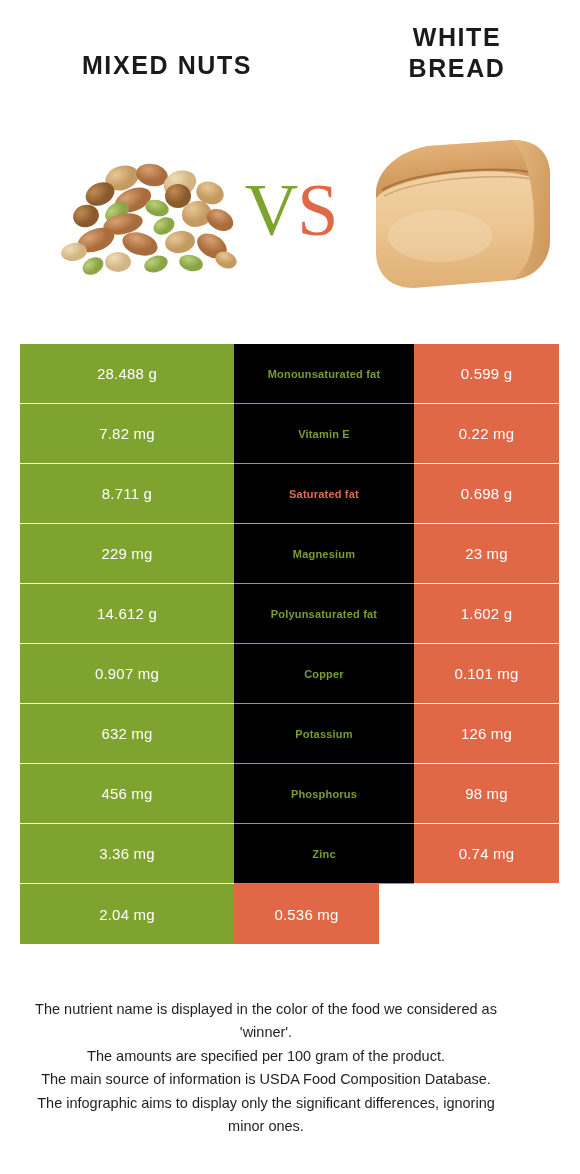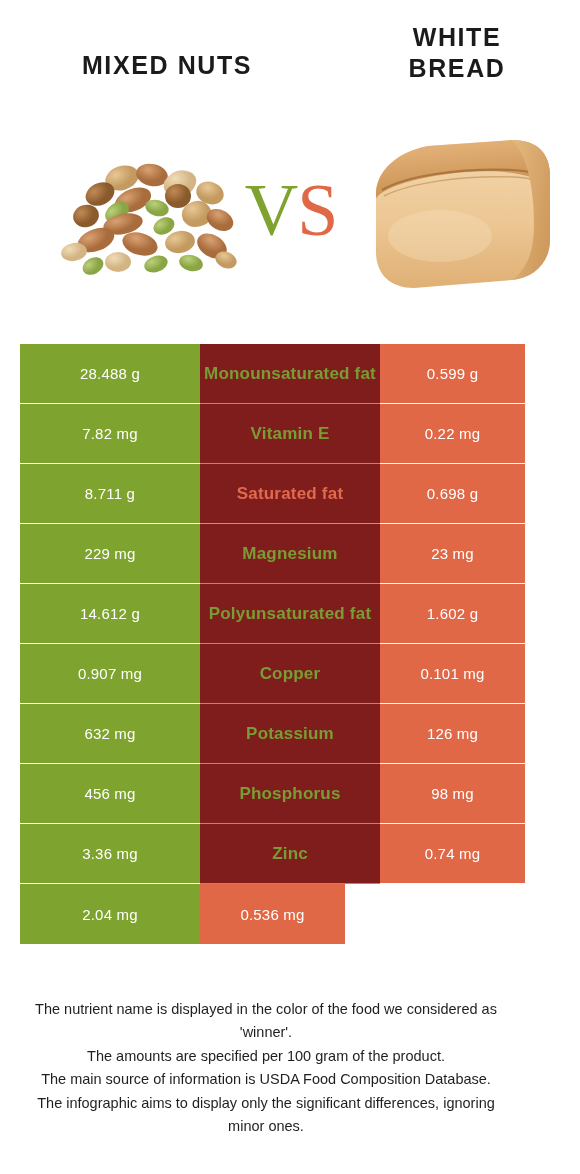--- a/index.html
+++ b/index.html
@@ -57,30 +57,30 @@
     height:60px;
     margin-bottom:0;
   }
   .cell{
     height:60px;
     display:flex; align-items:center; justify-content:center;
     font-size:15px;
     letter-spacing:.2px;
   }
   .cell-left{
-    width:180px;
+    width:214px;
     background:#7fa32f;
     color:#ffffff;
     border-bottom:1px solid #ffffff;
   }
   .cell-mid{
     width:180px;
-    background:#7f1d1d;
+    background:#000000;
     font-weight:bold;
-    font-size:17px;
+    font-size:11px;
   }
   .cell-mid.win-green{ color:#7a9c34; border-bottom:1px solid #8aa64a; }
   .cell-mid.win-orange{ color:#df6a4c; border-bottom:1px solid #d98a72; }
   .cell-right{
     width:145px;
     background:#e06846;
     color:#ffffff;
     border-bottom:1px solid #ffffff;
   }
   .row:last-child .cell-left,

